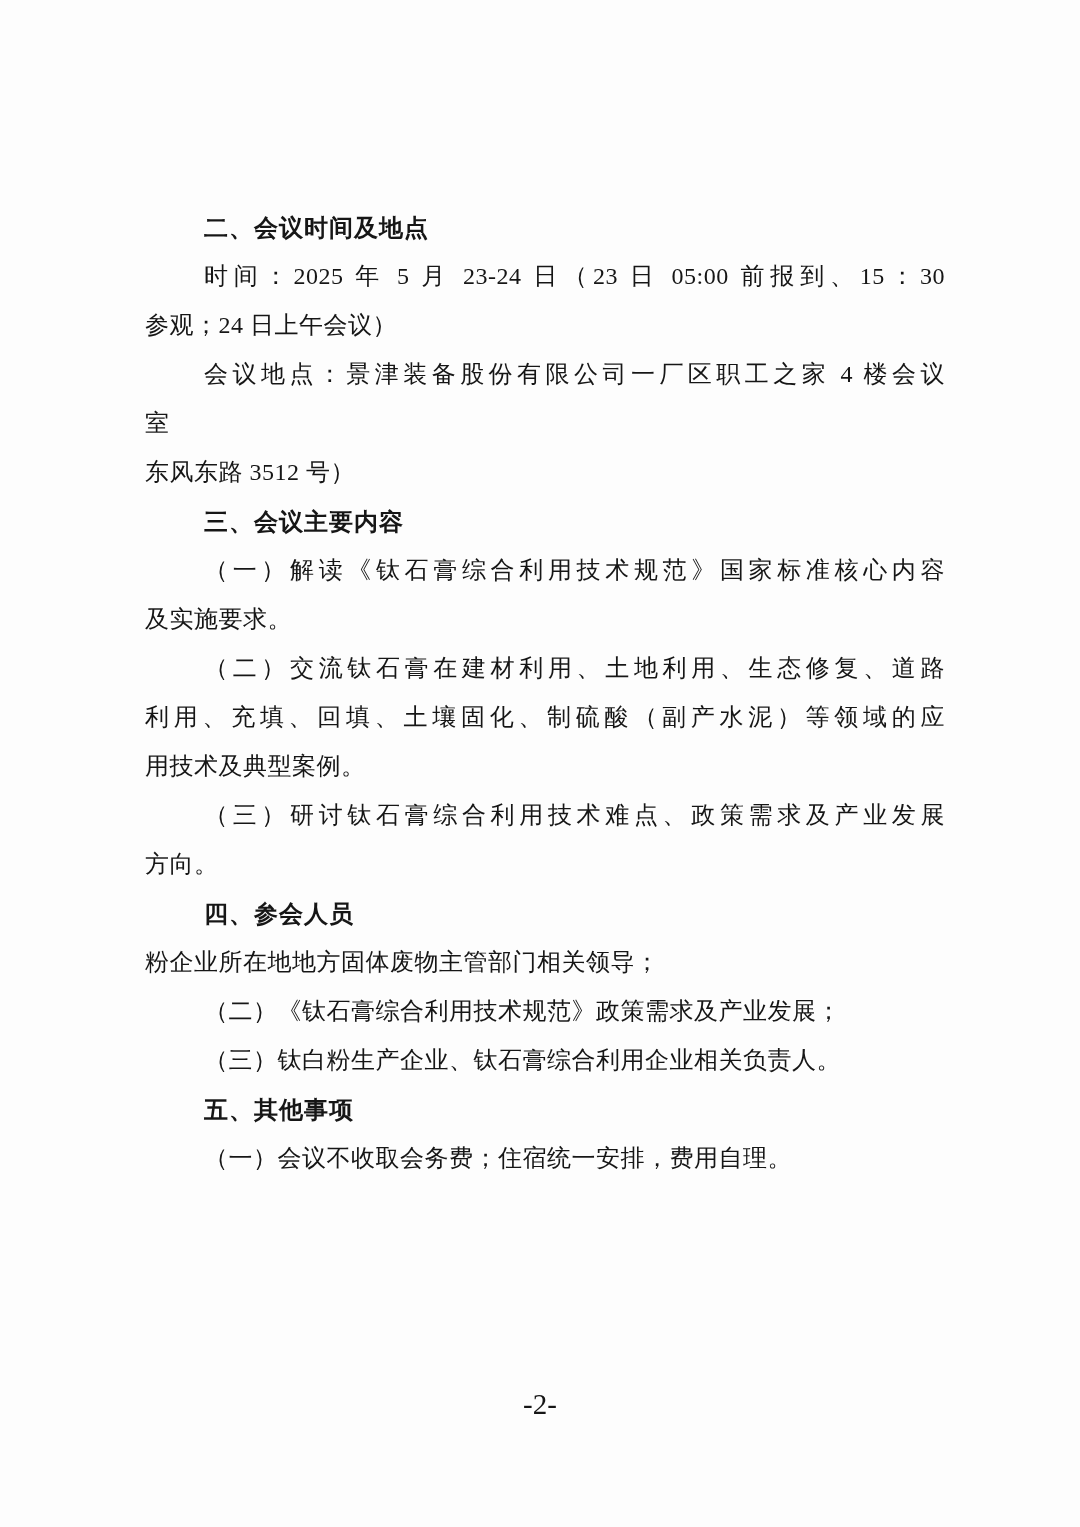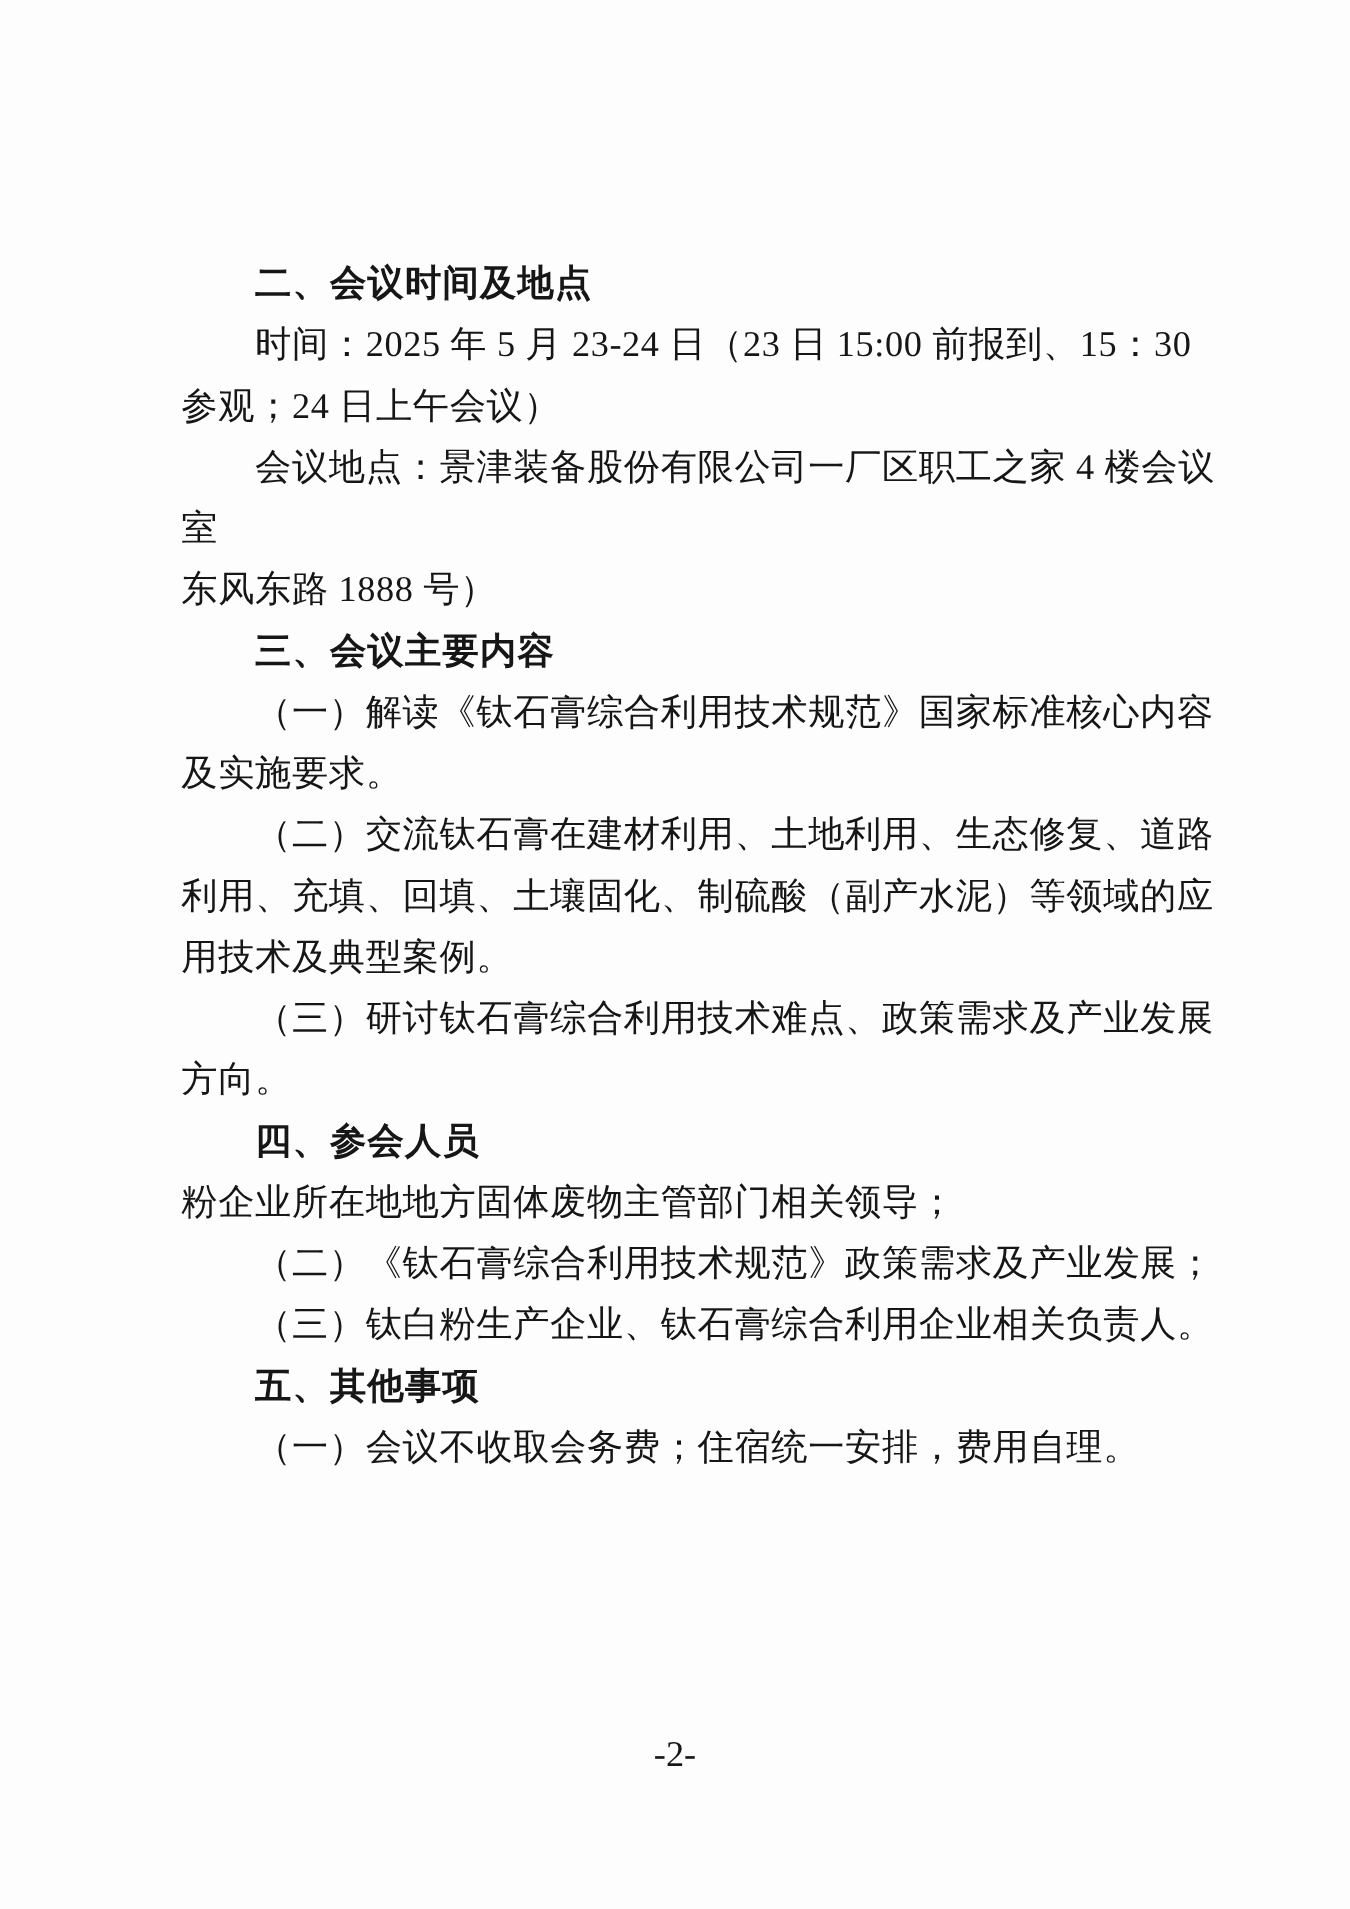--- a/index.html
+++ b/index.html
@@ -27,21 +27,21 @@
     overflow: hidden;
   }
   .content {
     position: absolute;
     left: 145px;
     top: 203px;
     width: 800px;
   }
   .line {
     white-space: nowrap;
-    font-size: 29px;
+    font-size: 24px;
     line-height: 49px;
     height: 49px;
     letter-spacing: 0.5px;
   }
   .line.indent {
     padding-left: 59px;
   }
   .line.fill {
     text-align: justify;
     text-align-last: justify;
@@ -62,25 +62,25 @@
     font-family: "Liberation Serif", "DejaVu Serif", serif;
     color: var(--text-color);
   }
 </style>
 </head>
 <body>
 
 <div class="page">
   <div class="content">
       <div class="line heading indent">二、会议时间及地点</div>
-      <div class="line body indent fill">时间：2025 年 5 月 23-24 日（23 日 15:00 前报到、15：30</div>
+      <div class="line body indent fill">时间：2025 年 5 月 23-24 日（23 日 05:00 前报到、15：30</div>
       <div class="line body">参观；24 日上午会议）</div>
       <div class="line body indent fill">会议地点：景津装备股份有限公司一厂区职工之家 4 楼会议</div>
       <div class="line body">室</div>
-      <div class="line body">东风东路 1888 号）</div>
+      <div class="line body">东风东路 3512 号）</div>
       <div class="line heading indent">三、会议主要内容</div>
       <div class="line body indent fill">（一）解读《钛石膏综合利用技术规范》国家标准核心内容</div>
       <div class="line body">及实施要求。</div>
       <div class="line body indent fill">（二）交流钛石膏在建材利用、土地利用、生态修复、道路</div>
       <div class="line body fill">利用、充填、回填、土壤固化、制硫酸（副产水泥）等领域的应</div>
       <div class="line body">用技术及典型案例。</div>
       <div class="line body indent fill">（三）研讨钛石膏综合利用技术难点、政策需求及产业发展</div>
       <div class="line body">方向。</div>
       <div class="line heading indent">四、参会人员</div>
       <div class="line body">粉企业所在地地方固体废物主管部门相关领导；</div>

